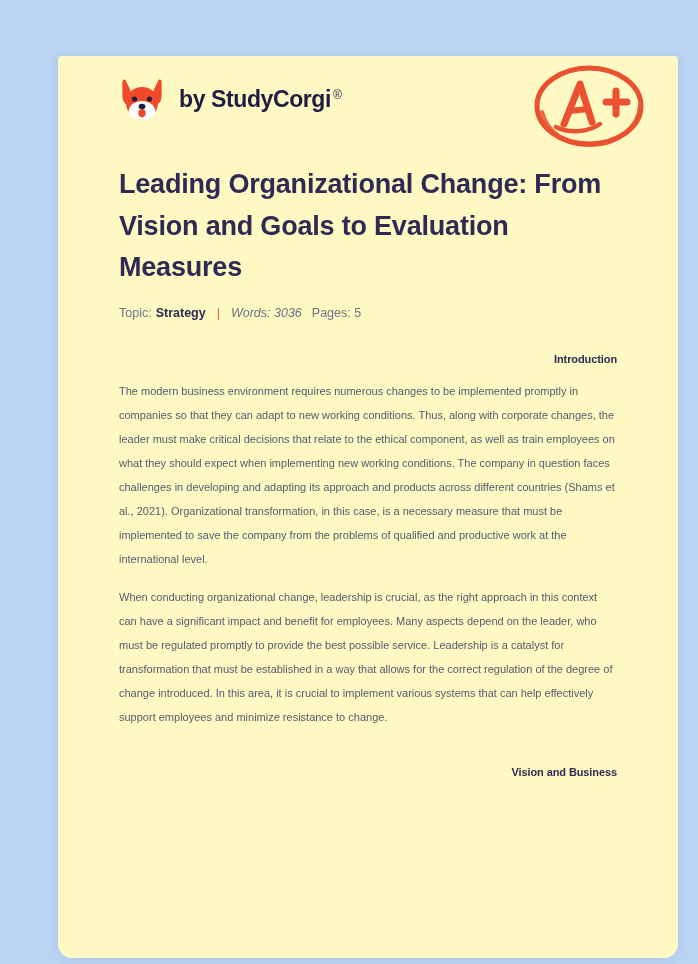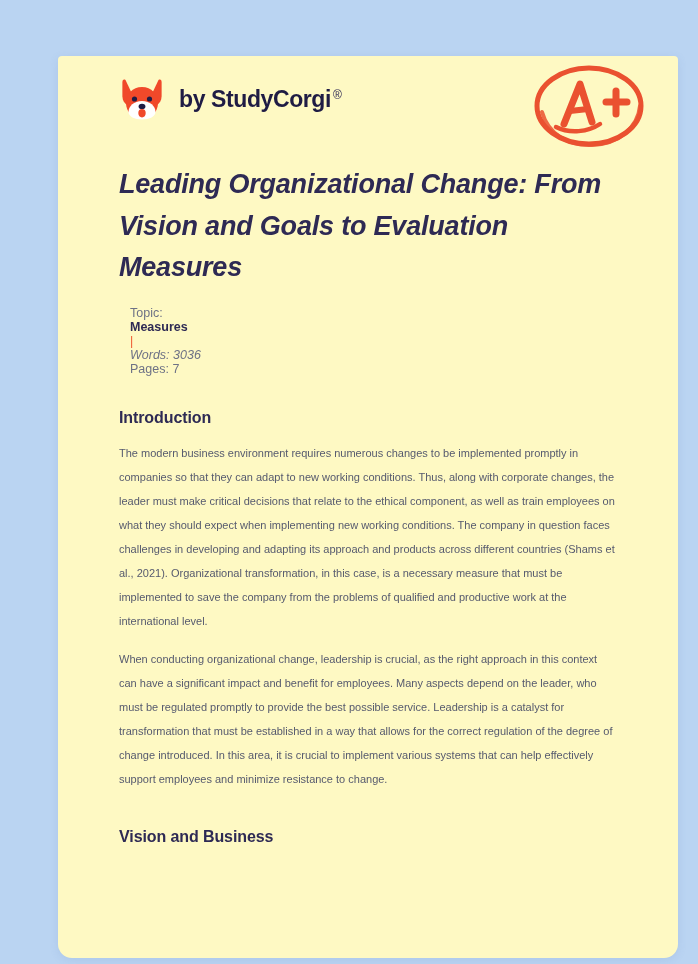--- a/index.html
+++ b/index.html
@@ -74,49 +74,48 @@
     padding: 0 61px 0 61px;
   }
   #doc-title {
     margin: 0;
     font-size: 27px;
     line-height: 41.5px;
     font-weight: 700;
     color: #2e2a54;
     letter-spacing: -0.2px;
     max-width: 500px;
-    font-style: italic;
   }
   #doc-meta {
     margin-top: 17px;
     font-size: 12.5px;
     color: #6e7285;
     display: flex;
     align-items: baseline;
     white-space: nowrap;
-    flex-direction: column;
   }
   #doc-meta .meta-label { color: #6e7285; }
   #meta-topic-value {
     color: #2e2a54;
     font-weight: 700;
     margin-left: 4px;
   }
   #meta-sep {
     color: #ef5a32;
     margin: 0 11px;
   }
   #meta-words { margin-right: 10px; font-style: italic; }
 
   .section-heading {
     margin: 33px 0 0 0;
-    font-size: 16px;
+    font-size: 11px;
     font-weight: 700;
     color: #2e2a54;
     letter-spacing: -0.1px;
+    text-align: right;
   }
   .body-paragraph {
     margin: 14px 0 0 0;
     font-size: 11px;
     line-height: 24px;
     color: #565a6e;
     max-width: 508px;
   }
   #section-heading-2 { margin-top: 37px; }
 </style>
@@ -169,24 +168,24 @@
     </div>
 
   </div>
 
   <div id="article">
 
     <h1 id="doc-title">Leading Organizational Change: From Vision and Goals to Evaluation Measures</h1>
 
     <div id="doc-meta">
       <span class="meta-label">Topic:</span>
-      <a id="meta-topic-value" href="#" style="text-decoration:none;">Measures</a>
+      <a id="meta-topic-value" href="#" style="text-decoration:none;">Strategy</a>
       <span id="meta-sep">|</span>
       <span id="meta-words">Words: 3036</span>
-      <span id="meta-pages">Pages: 7</span>
+      <span id="meta-pages">Pages: 5</span>
     </div>
 
     <h2 class="section-heading" id="section-heading-1">Introduction</h2>
 
     <p class="body-paragraph">The modern business environment requires numerous changes to be implemented promptly in companies so that they can adapt to new working conditions. Thus, along with corporate changes, the leader must make critical decisions that relate to the ethical component, as well as train employees on what they should expect when implementing new working conditions. The company in question faces challenges in developing and adapting its approach and products across different countries (Shams et al., 2021). Organizational transformation, in this case, is a necessary measure that must be implemented to save the company from the problems of qualified and productive work at the international level.</p>
 
     <p class="body-paragraph">When conducting organizational change, leadership is crucial, as the right approach in this context can have a significant impact and benefit for employees. Many aspects depend on the leader, who must be regulated promptly to provide the best possible service. Leadership is a catalyst for transformation that must be established in a way that allows for the correct regulation of the degree of change introduced. In this area, it is crucial to implement various systems that can help effectively support employees and minimize resistance to change.</p>
 
     <h2 class="section-heading" id="section-heading-2">Vision and Business</h2>
 

